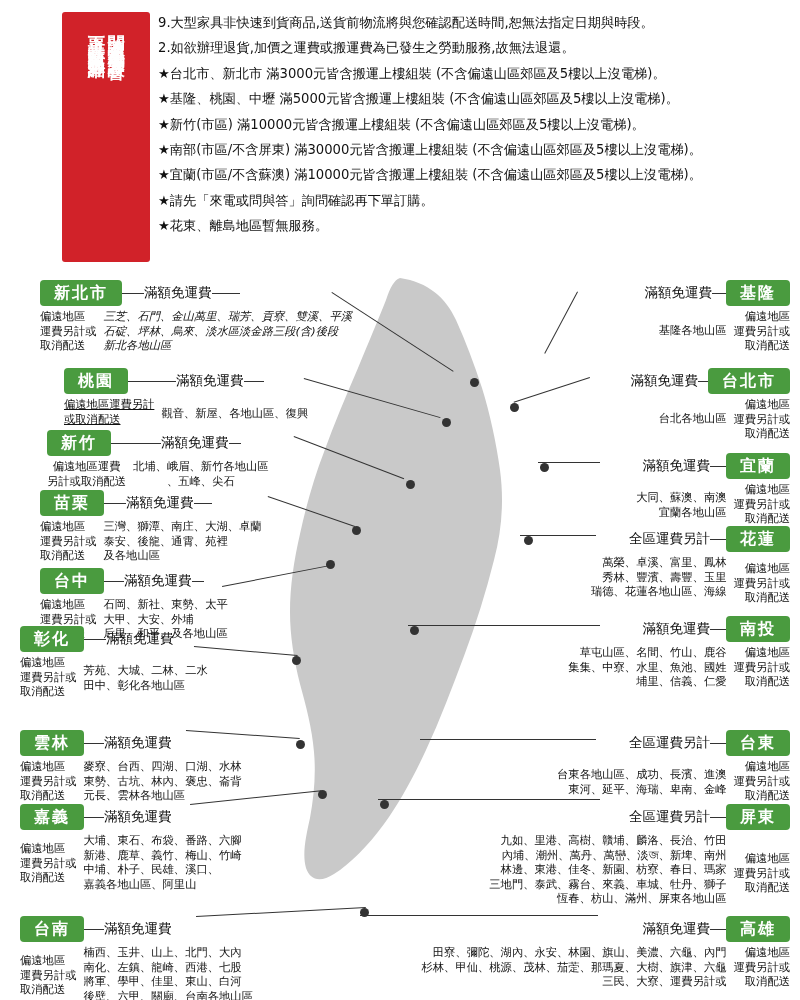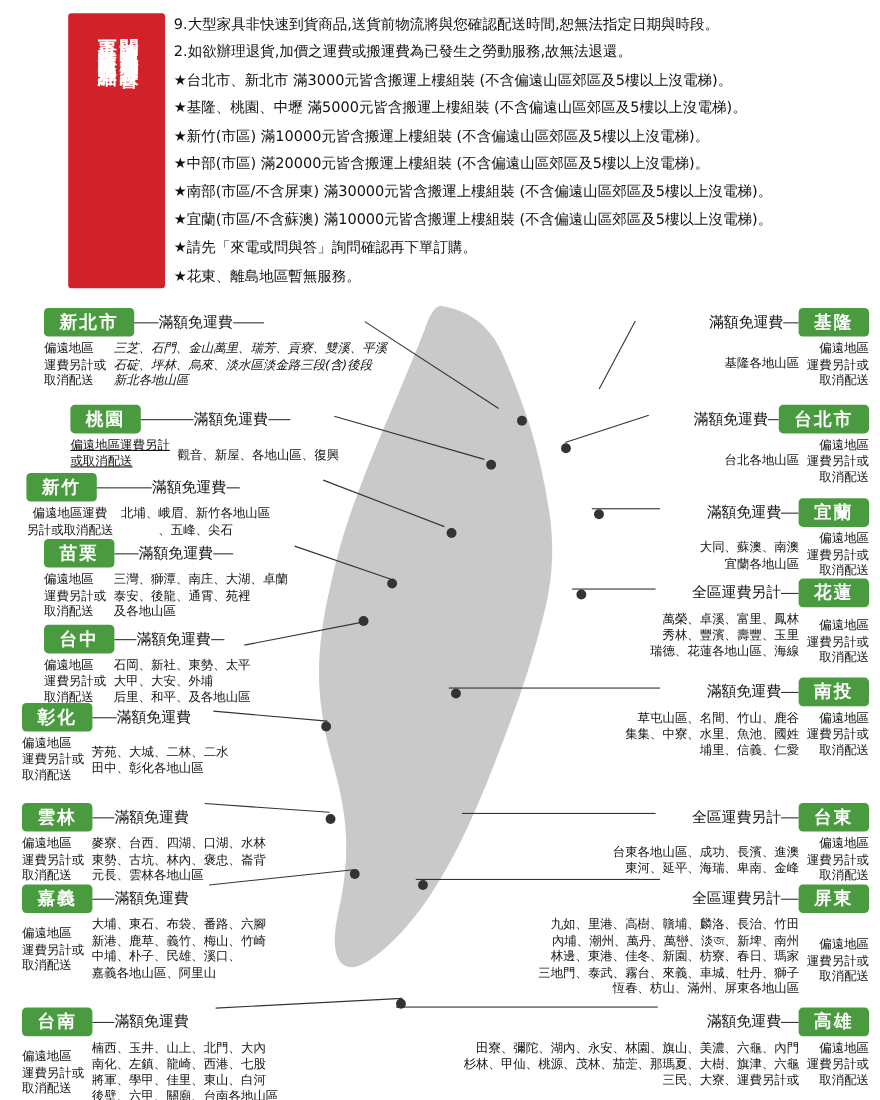--- a/index.html
+++ b/index.html
@@ -42,21 +42,20 @@
   <div class="notice-badge">
     <span>閱讀避免造成雙方誤會</span>
     <span>下單訂購前請務必詳細</span>
   </div>
   <div class="notice-lines">
     <div>9.大型家具非快速到貨商品,送貨前物流將與您確認配送時間,恕無法指定日期與時段。</div>
     <div>2.如欲辦理退貨,加價之運費或搬運費為已發生之勞動服務,故無法退還。</div>
     <div>★台北市、新北市 滿3000元皆含搬運上樓組裝 (不含偏遠山區郊區及5樓以上沒電梯)。</div>
     <div>★基隆、桃園、中壢 滿5000元皆含搬運上樓組裝 (不含偏遠山區郊區及5樓以上沒電梯)。</div>
     <div>★新竹(市區) 滿10000元皆含搬運上樓組裝 (不含偏遠山區郊區及5樓以上沒電梯)。</div>
-    <div>★中部(市區) 滿20000元皆含搬運上樓組裝 (不含偏遠山區郊區及5樓以上沒電梯)。</div>
     <div>★南部(市區/不含屏東) 滿30000元皆含搬運上樓組裝 (不含偏遠山區郊區及5樓以上沒電梯)。</div>
     <div>★宜蘭(市區/不含蘇澳) 滿10000元皆含搬運上樓組裝 (不含偏遠山區郊區及5樓以上沒電梯)。</div>
     <div>★請先「來電或問與答」詢問確認再下單訂購。</div>
     <div>★花東、離島地區暫無服務。</div>
   </div>
 </div>
 
 <div class="map-wrap">
 
   <svg class="map-svg" width="300" height="700" viewBox="0 0 300 700">
@@ -128,21 +127,21 @@
       <span class="headline">滿額免運費</span>
       <span class="line" style="width:20px;"></span>
     </div>
     <div class="sub" style="margin-top:4px;">
       <div class="note" style="white-space:pre;text-decoration:underline;">偏遠地區運費另計
 或取消配送</div>
       <div class="areas" style="white-space:pre;padding-top:9px;">觀音、新屋、各地山區、復興</div>
     </div>
   </div>
 
-  <div class="reg left" style="left:24px;top:162px;">
+  <div class="reg left" style="left:47px;top:162px;">
     <div class="row1">
       <span class="tag">新竹</span>
       <span class="line" style="width:50px;"></span>
       <span class="headline">滿額免運費</span>
       <span class="line" style="width:12px;"></span>
     </div>
     <div class="sub" style="margin-top:4px;text-align:center;">
       <div class="note" style="white-space:pre;">偏遠地區運費
 另計或取消配送</div>
       <div class="areas" style="white-space:pre;">北埔、峨眉、新竹各地山區
@@ -177,21 +176,21 @@
     <div class="sub" style="margin-top:4px;">
       <div class="note" style="white-space:pre;">偏遠地區
 運費另計或
 取消配送</div>
       <div class="areas" style="white-space:pre;">石岡、新社、東勢、太平
 大甲、大安、外埔
 后里、和平、及各地山區</div>
     </div>
   </div>
 
-  <div class="reg left" style="left:20px;top:371px;">
+  <div class="reg left" style="left:20px;top:358px;">
     <div class="row1">
       <span class="tag">彰化</span>
       <span class="line" style="width:22px;"></span>
       <span class="headline">滿額免運費</span>
     </div>
     <div class="sub" style="margin-top:4px;">
       <div class="note" style="white-space:pre;">偏遠地區
 運費另計或
 取消配送</div>
       <div class="areas" style="white-space:pre;padding-top:8px;">芳苑、大城、二林、二水

